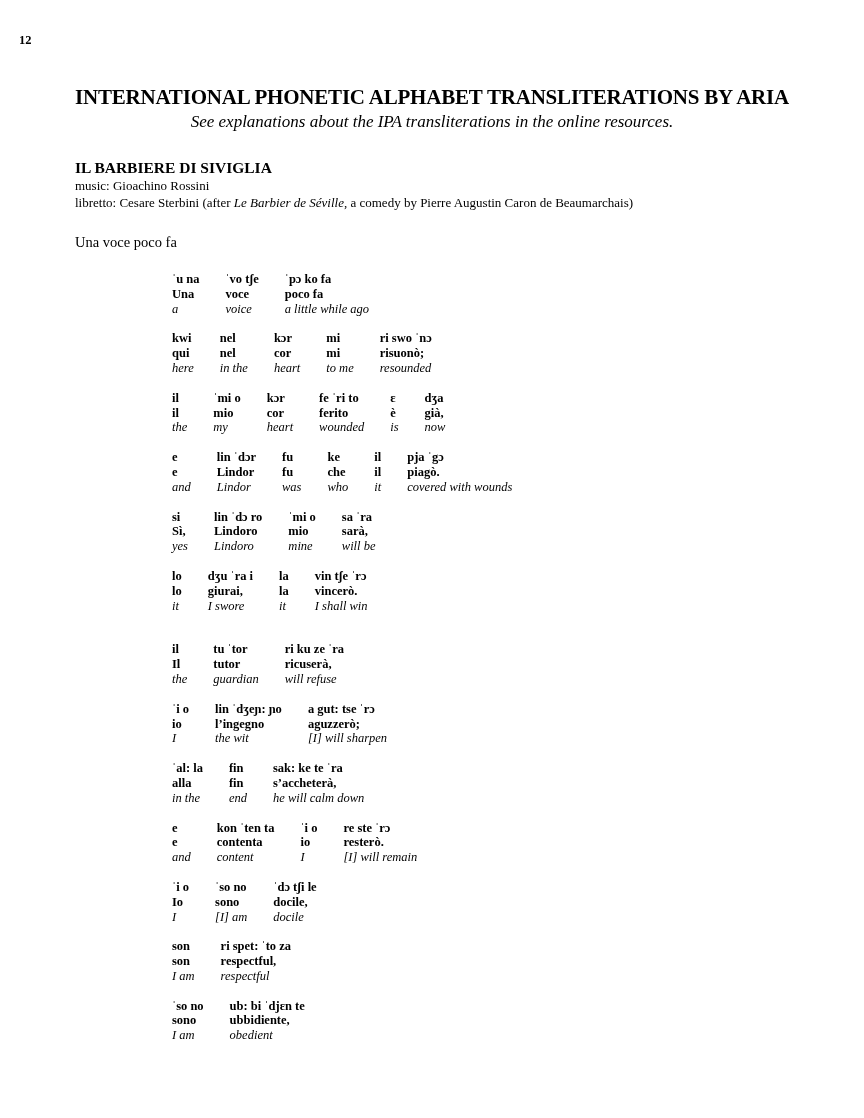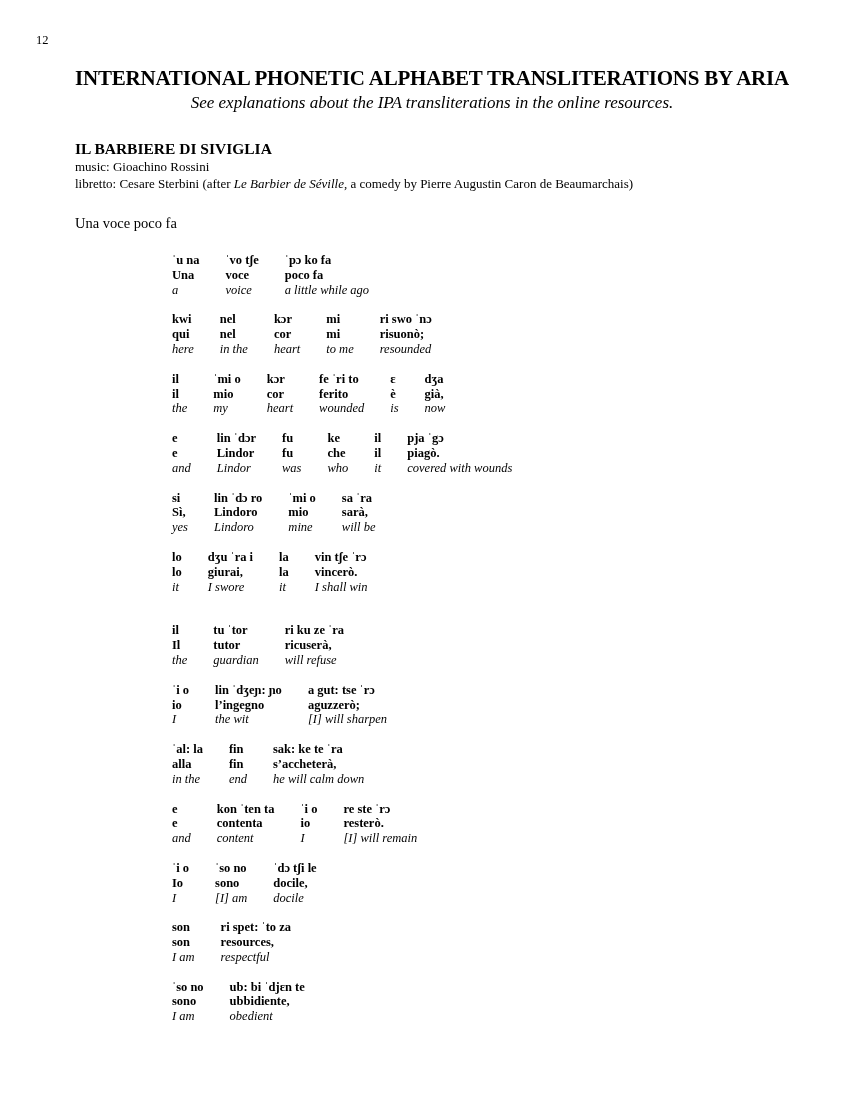--- a/index.html
+++ b/index.html
@@ -11,27 +11,27 @@
     position: relative;
     width: 864px;
     height: 1118px;
     background: #ffffff;
     color: #000000;
     font-family: "Liberation Serif", "DejaVu Serif", serif;
     overflow: hidden;
   }
   .page-number {
     position: absolute;
-    left: 36px;
+    left: 19px;
     top: 33px;
     font-size: 12.5px;
+    font-weight: bold;
   }
   .content {
-    padding-top: 58px;
-    margin-top: 8px;
+    padding-top: 85px;
   }
   .main-title {
     text-align: center;
     font-weight: bold;
     font-size: 21px;
     line-height: 24px;
     letter-spacing: -0.2px;
   }
   .subtitle {
     text-align: center;
@@ -349,21 +349,21 @@
             </div>
           </div>
           <div class="verse-group">
             <div class="word-col">
               <div class="ipa-line">son</div>
               <div class="italian-line">son</div>
               <div class="english-line">I am</div>
             </div>
             <div class="word-col">
               <div class="ipa-line">ri spet: ˈto za</div>
-              <div class="italian-line">resources,</div>
+              <div class="italian-line">respectful,</div>
               <div class="english-line">respectful</div>
             </div>
           </div>
           <div class="verse-group">
             <div class="word-col">
               <div class="ipa-line">ˈso no</div>
               <div class="italian-line">sono</div>
               <div class="english-line">I am</div>
             </div>
             <div class="word-col">

